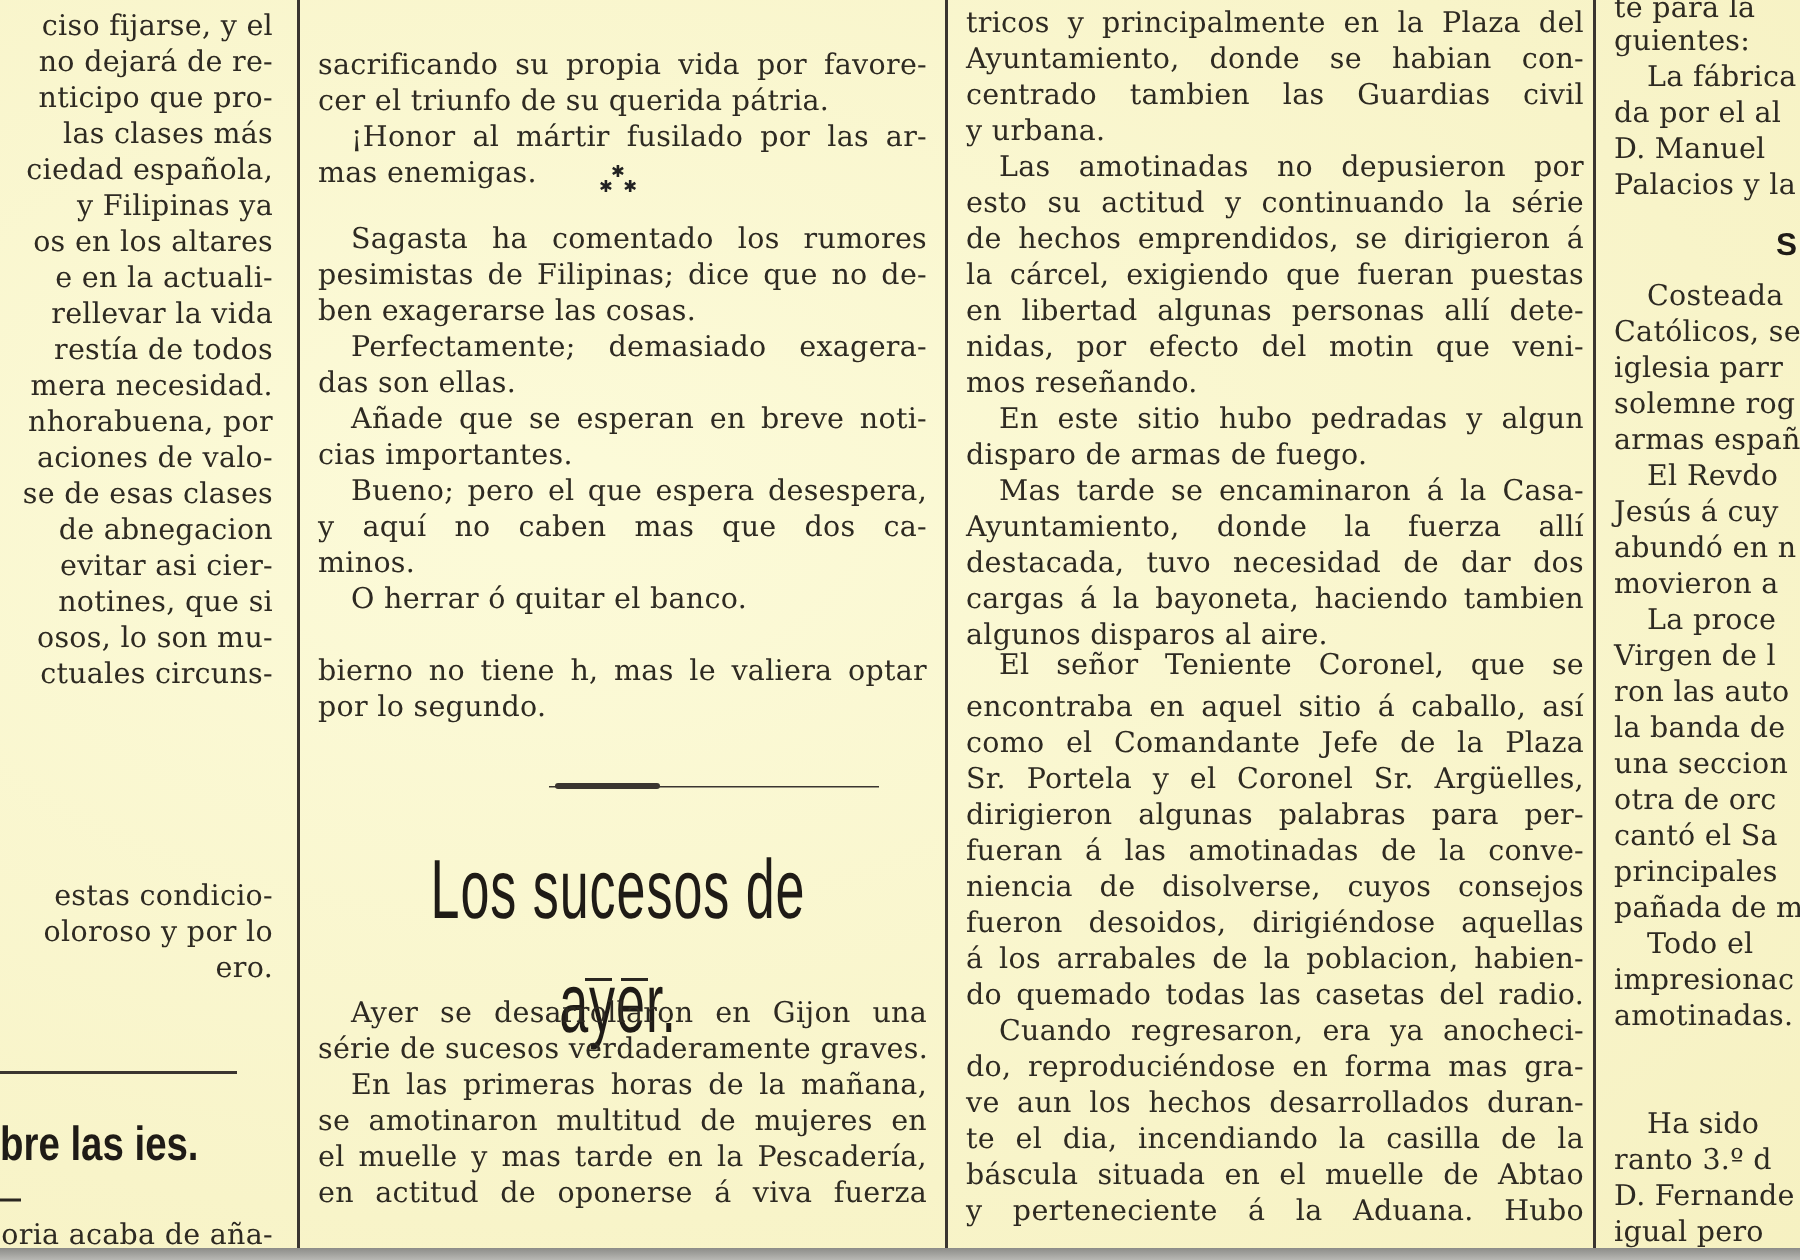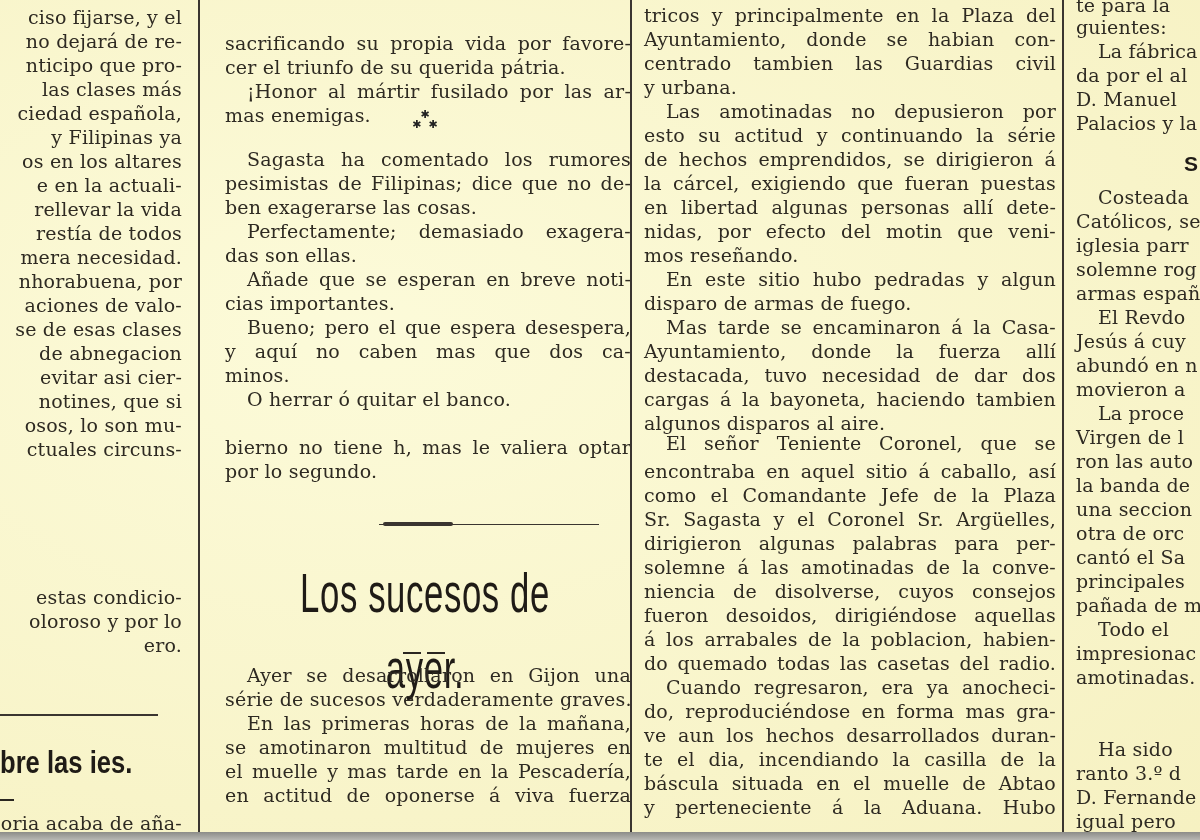--- a/index.html
+++ b/index.html
@@ -24,21 +24,21 @@
     .col-rule {
       position: absolute; top: 0; width: 2px; height: 832px; background: #3a3530;
     }
     .line {
       position: absolute; white-space: nowrap; font-size: 19px; line-height: 23.5px;
       letter-spacing: 0.2px; color: #2e2a22;
     }
     .just { text-align: justify; text-align-last: justify; }
     .c1 { left: 0; width: 188px; }
     .c1 .line { right: 6px; text-align: right; }
-    .c2 { left: 213px; width: 424px; }
+    .c2 { left: 200px; width: 424px; }
     .c2 .line { left: 12px; width: 406px; }
     .c3 { left: 634px; width: 424px; }
     .c3 .line { left: 10px; width: 412px; }
     .c4 { left: 1064px; width: 136px; }
     .c4 .line { left: 12px; }
     .indent { padding-left: 22px; box-sizing: border-box; }
     .stars { position: absolute; left: 192px; top: 110px; font-size: 11px; line-height: 10px; text-align: center; width: 40px; color: #222; }
     .ornament {
       position: absolute; height: 2px; background: #3a3530;
     }
@@ -148,23 +148,23 @@
     <div class="line just indent" style="top:268px">En este sitio hubo pedradas y algun</div>
     <div class="line" style="top:292px">disparo de armas de fuego.</div>
     <div class="line just indent" style="top:316px">Mas tarde se encaminaron á la Casa-</div>
     <div class="line just" style="top:340px">Ayuntamiento, donde la fuerza allí</div>
     <div class="line just" style="top:364px">destacada, tuvo necesidad de dar dos</div>
     <div class="line just" style="top:388px">cargas á la bayoneta, haciendo tambien</div>
     <div class="line" style="top:412px">algunos disparos al aire.</div>
     <div class="line just indent" style="top:432px">El señor Teniente Coronel, que se</div>
     <div class="line just" style="top:460px">encontraba en aquel sitio á caballo, así</div>
     <div class="line just" style="top:484px">como el Comandante Jefe de la Plaza</div>
-    <div class="line just" style="top:508px">Sr. Sagasta y el Coronel Sr. Argüelles,</div>
+    <div class="line just" style="top:508px">Sr. Portela y el Coronel Sr. Argüelles,</div>
     <div class="line just" style="top:532px">dirigieron algunas palabras para per-</div>
-    <div class="line just" style="top:556px">solemne á las amotinadas de la conve-</div>
+    <div class="line just" style="top:556px">fueran á las amotinadas de la conve-</div>
     <div class="line just" style="top:580px">niencia de disolverse, cuyos consejos</div>
     <div class="line just" style="top:604px">fueron desoidos, dirigiéndose aquellas</div>
     <div class="line just" style="top:628px">á los arrabales de la poblacion, habien-</div>
     <div class="line just" style="top:652px">do quemado todas las casetas del radio.</div>
     <div class="line just indent" style="top:676px">Cuando regresaron, era ya anocheci-</div>
     <div class="line just" style="top:700px">do, reproduciéndose en forma mas gra-</div>
     <div class="line just" style="top:724px">ve aun los hechos desarrollados duran-</div>
     <div class="line just" style="top:748px">te el dia, incendiando la casilla de la</div>
     <div class="line just" style="top:772px">báscula situada en el muelle de Abtao</div>
     <div class="line just" style="top:796px">y perteneciente á la Aduana. Hubo</div>

